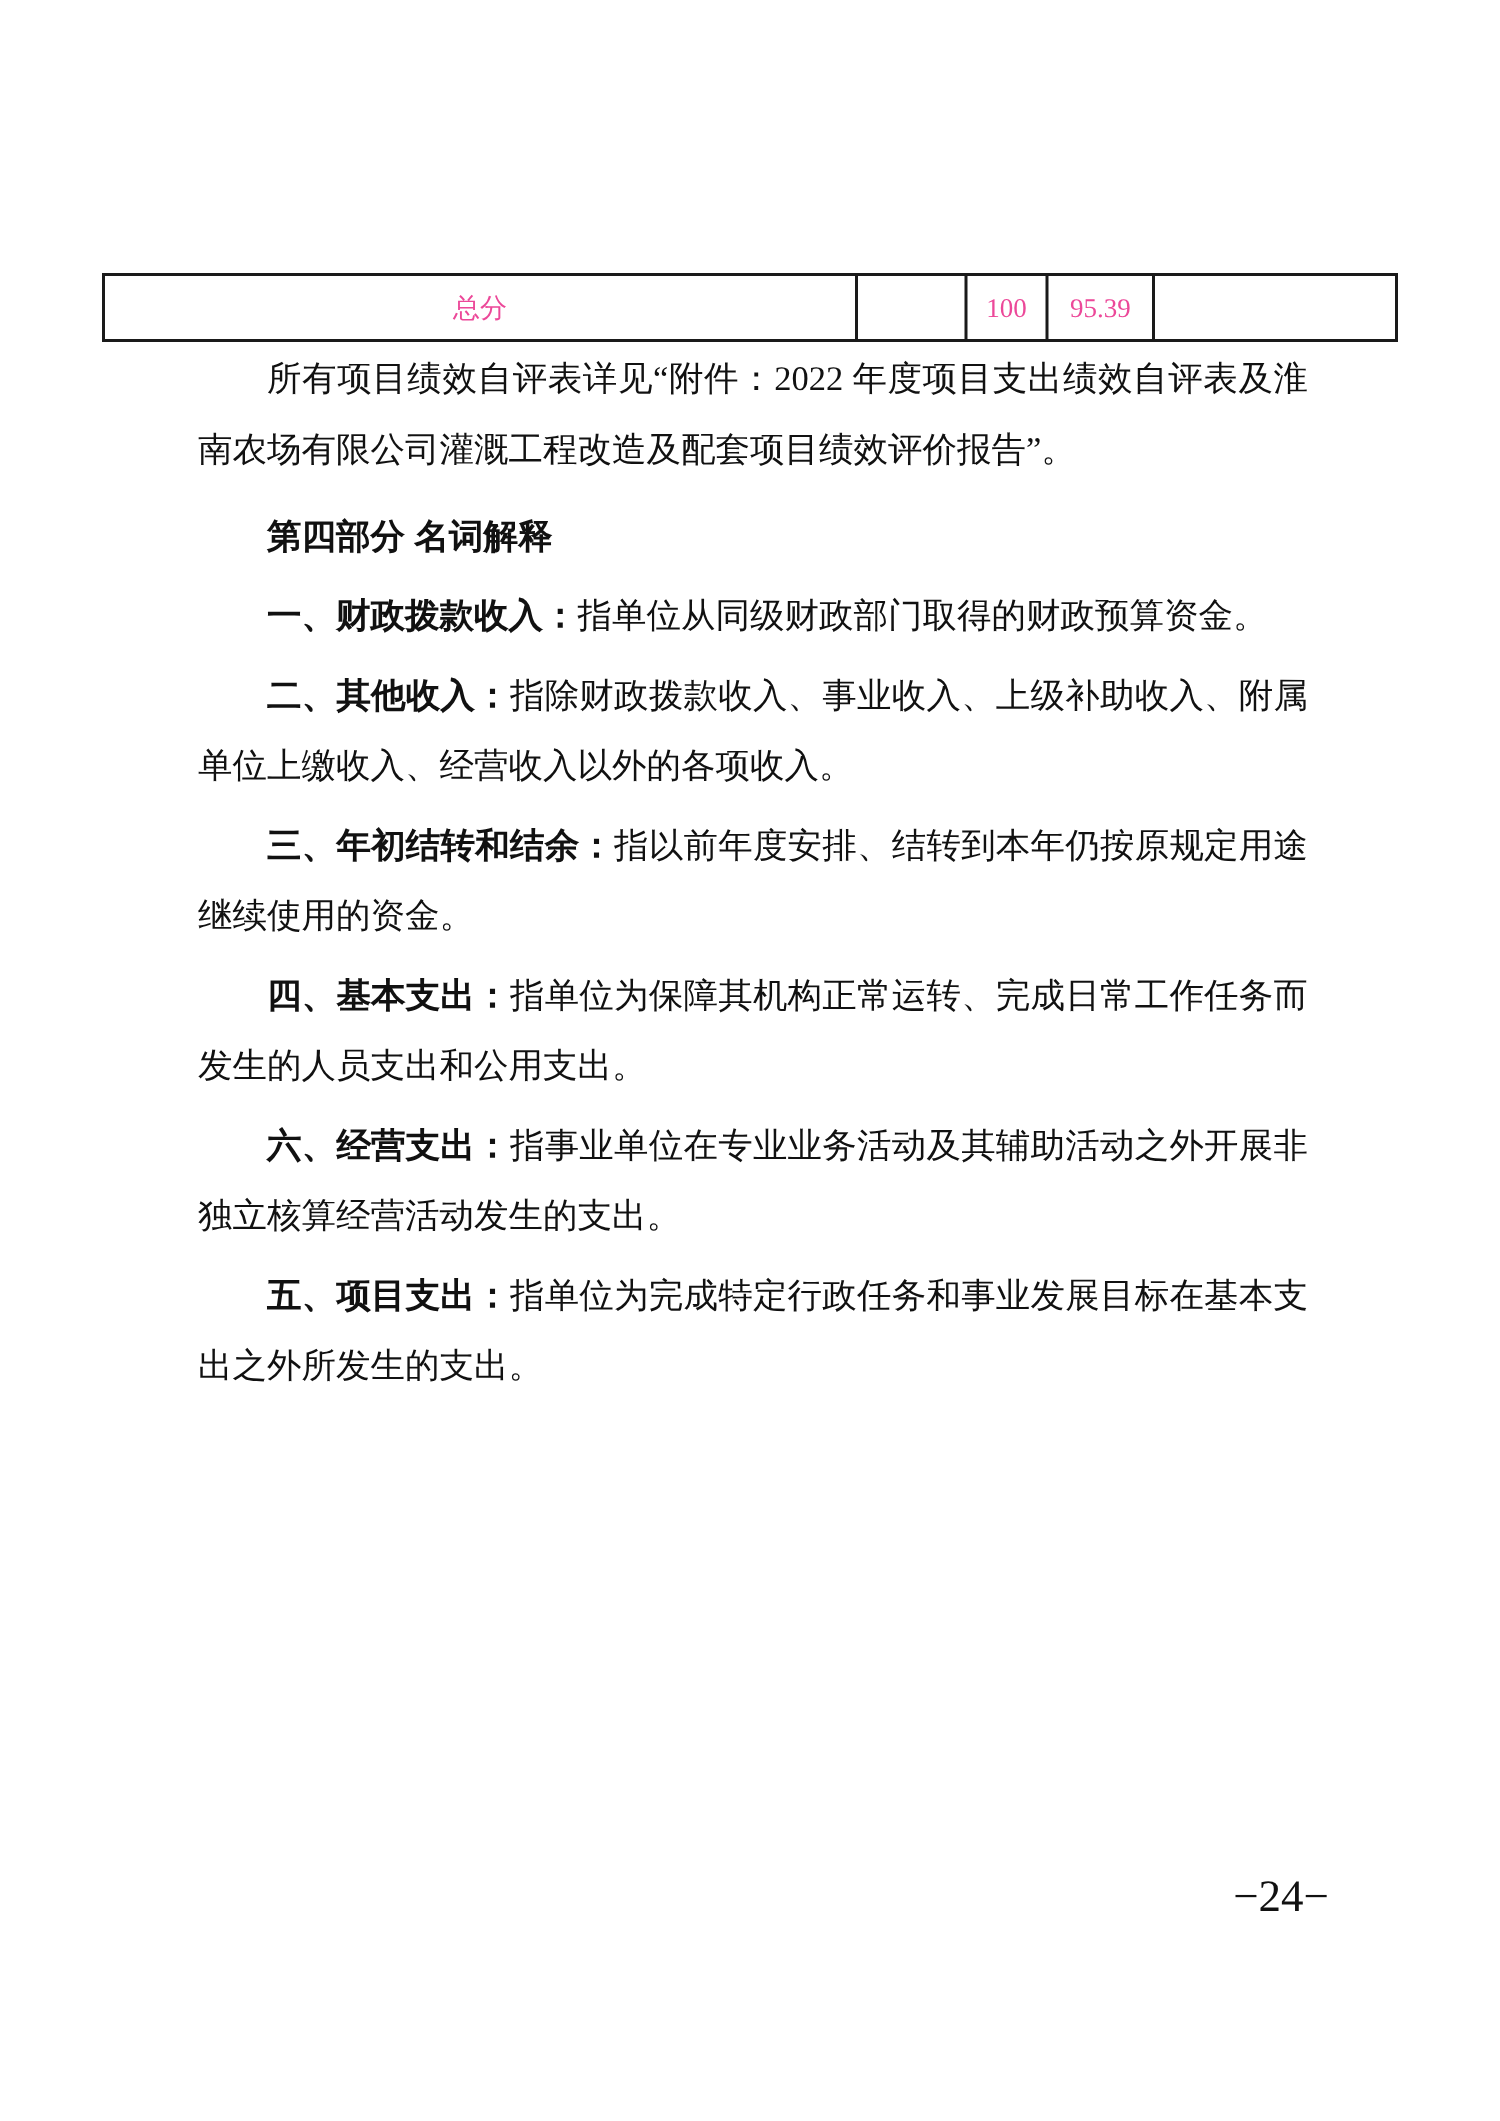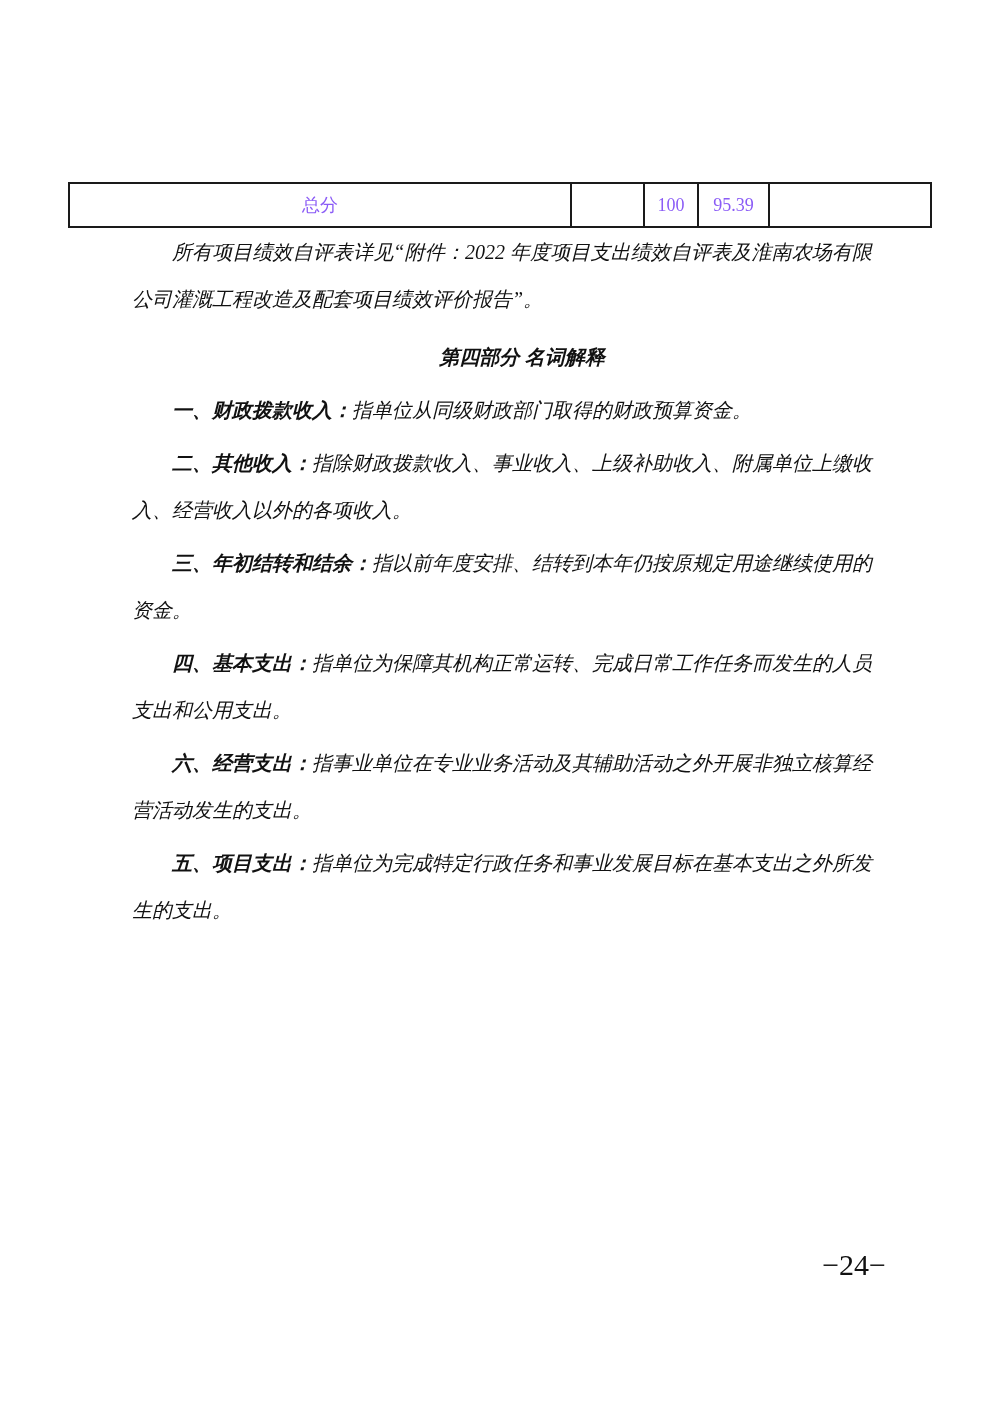--- a/index.html
+++ b/index.html
@@ -26,55 +26,54 @@
     background: #ffffff;
   }
   .score-table .cell {
     box-sizing: border-box;
     border-left: 2px solid #1a1a1a;
     display: flex;
     align-items: center;
     justify-content: center;
     font-size: 18px;
     font-family: "Liberation Serif", serif;
-    color: #8b5cf6;
+    color: #ec4899;
     white-space: nowrap;
     overflow: hidden;
   }
   .score-table .cell:first-child { border-left: none; }
   .cell.c1 { width: 500px; }
   .cell.c2 { width: 73px; }
   .cell.c3 { width: 54px; }
   .cell.c4 { width: 71px; }
   .cell.c5 { width: 162px; }
 
   
   .content {
     position: absolute;
     left: 132px;
     top: 229px;
     width: 740px;
-    font-size: 20px;
+    font-size: 23px;
     line-height: 47px;
     color: #111111;
     text-align: justify;
-    font-style: italic;
   }
   .content p { margin: 0; text-indent: 2em; }
   .para { font-family: "Liberation Serif", serif; }
   .h-bold {
     font-family: "Liberation Sans", sans-serif;
     font-weight: 700;
     text-align: left;
   }
   .h-section {
     font-family: "Liberation Sans", sans-serif;
     font-weight: 600;
     margin-top: 11px !important;
-    text-align: center;
+    text-align: left;
   }
   .term { margin-top: 6px !important; }
   .term .lead {
     font-family: "Liberation Sans", sans-serif;
     font-weight: 700;
     margin-top: 30px;
   }
   .term .rest { font-family: "Liberation Serif", serif; }
 
   

